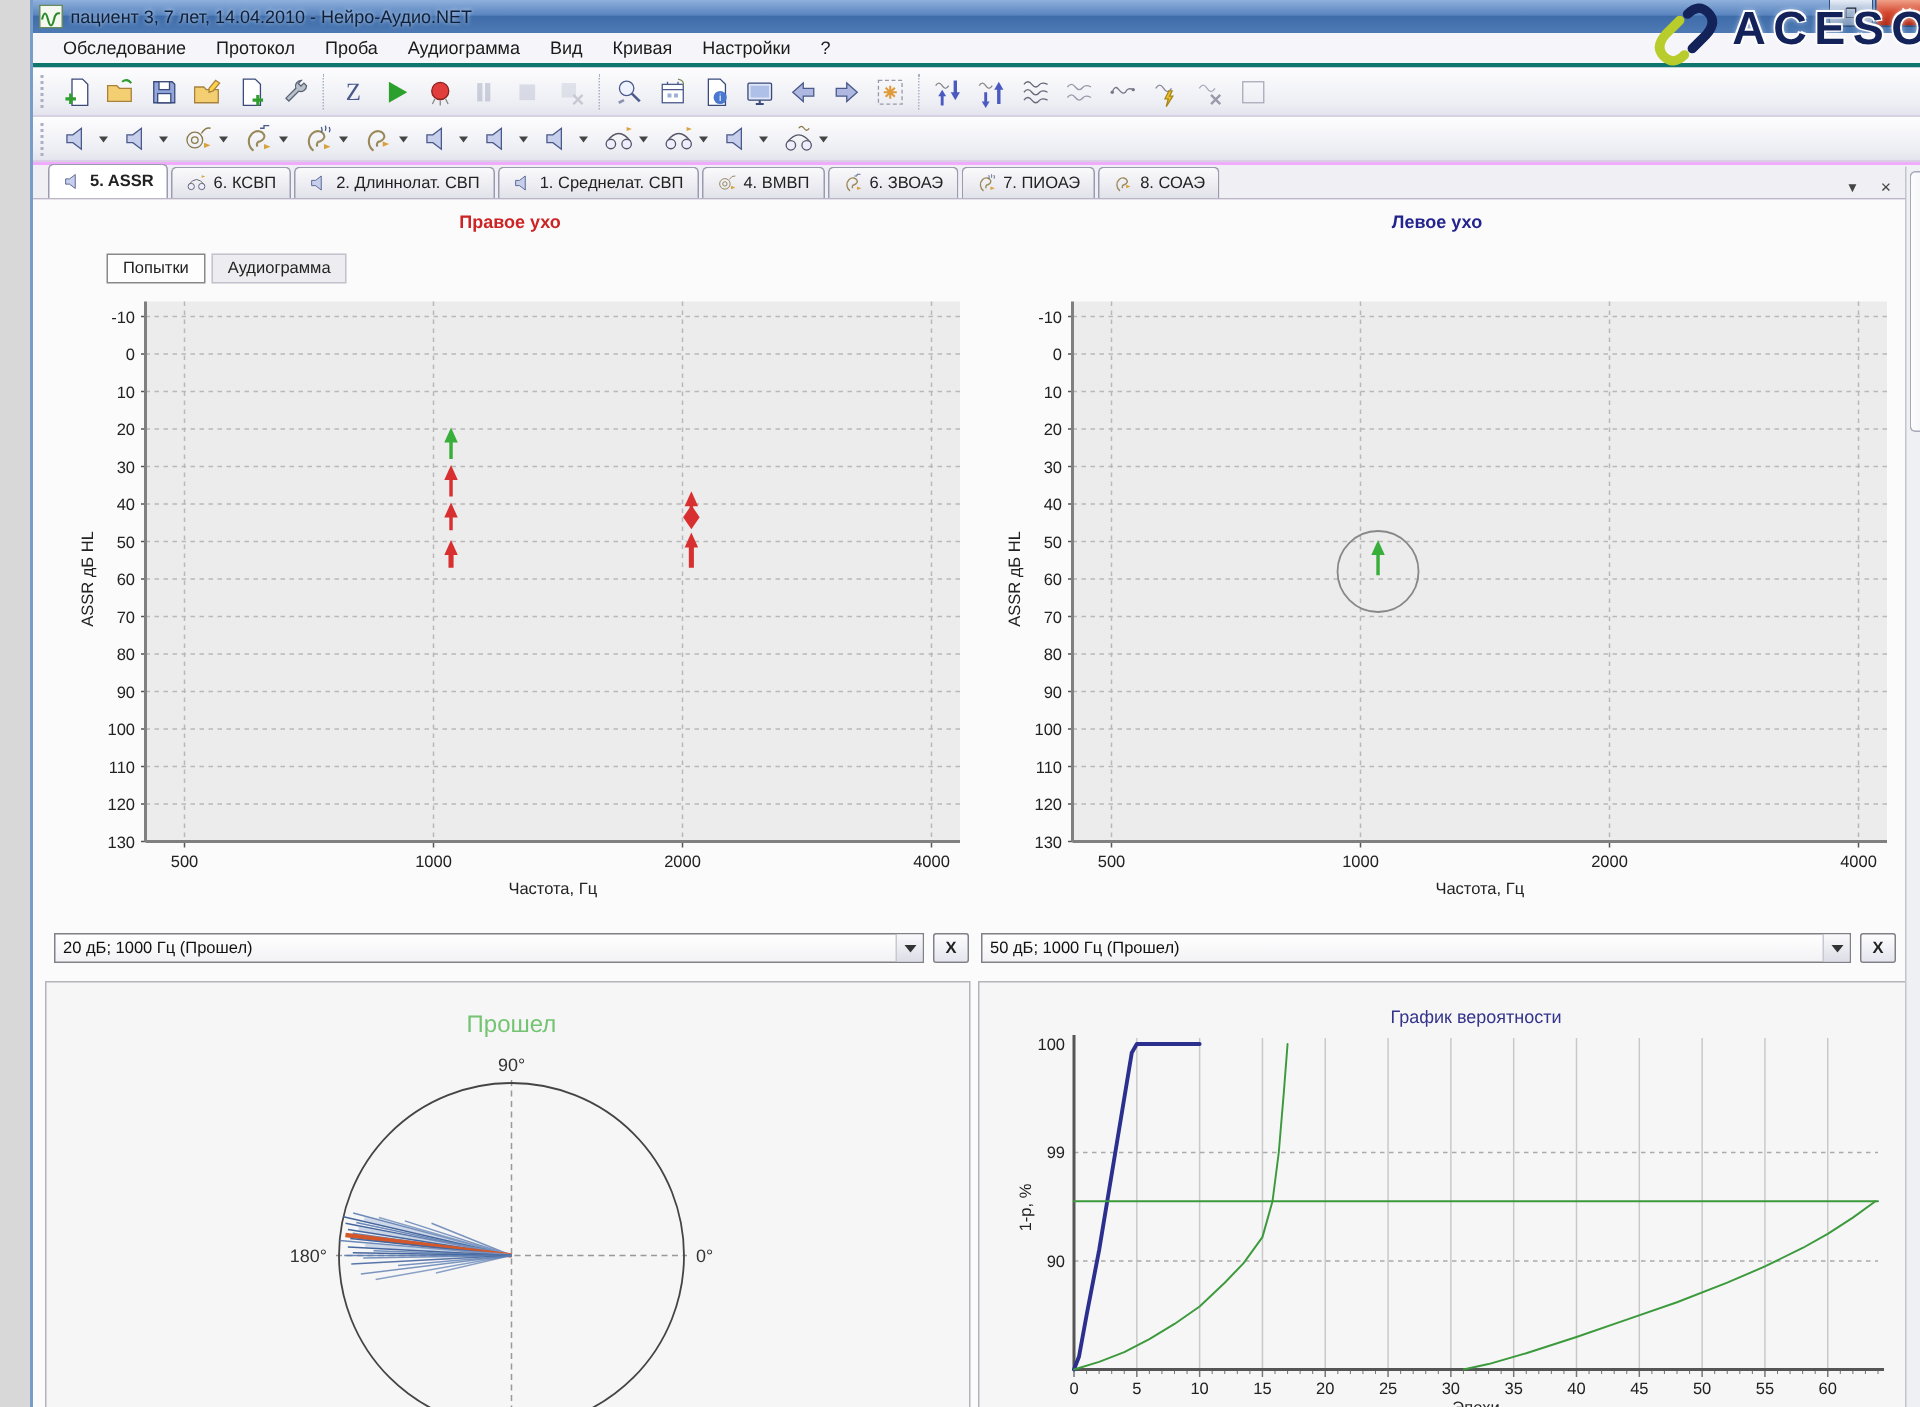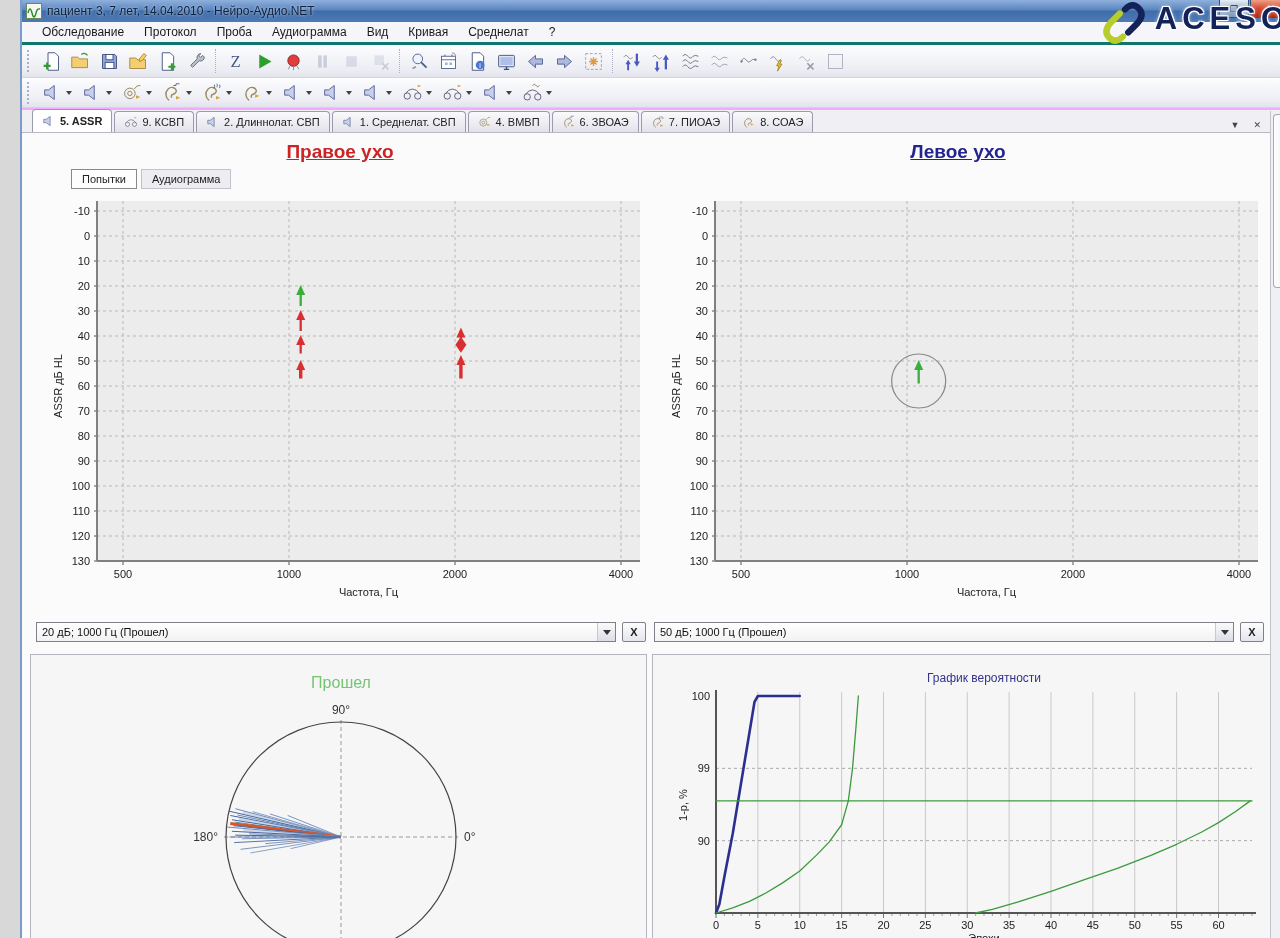--- a/index.html
+++ b/index.html
@@ -42,21 +42,21 @@
     border-bottom:1px solid #b8b8c4;display:flex;align-items:flex-end;padding-left:10px;box-sizing:border-box;}
   .tab{height:20px;display:flex;align-items:center;padding:0 9px;margin-right:2px;font-size:11px;color:#222;
     background:linear-gradient(#fafafc,#e2e2ea);border:1px solid #9a9ab0;border-bottom:none;
     border-radius:4px 4px 0 0;white-space:nowrap;}
   .tab.active{background:#fff;height:22px;font-weight:bold;position:relative;z-index:2;justify-content:center;}
   .tab svg{width:14px;height:14px;margin-right:4px;}
   .tab-controls{margin-left:auto;margin-right:34px;display:flex;align-items:center;gap:8px;}
   .tab-ctl{font-size:9px;color:#444;padding:2px 3px;}
   
   .content{position:absolute;left:0;top:133px;width:1253px;height:805px;background:#fbfbfc;}
-  .ear-header{position:absolute;top:8px;width:608px;text-align:center;font-size:19px;font-weight:bold;text-decoration:underline;}
+  .ear-header{position:absolute;top:8px;width:608px;text-align:center;font-size:12px;font-weight:bold;}
   #hdr-right{left:14px;color:#cc2424;}
   #hdr-left{left:632px;color:#24248e;}
   .subtabs{position:absolute;left:22px;top:36px;display:flex;padding-left:27px;}
   .subtab{font-size:11px;color:#222;padding:3px 10px;border:1px solid #c2c2cc;background:#ededf1;margin-right:4px;}
   .subtab.active{background:#fdfdfd;border-color:#888;}
   .chart-svg{position:absolute;top:63px;}
   #assr-right{left:14px;}
   #assr-left{left:632px;}
   .tick{font-size:11px;fill:#222;}
   .axis{font-size:11px;fill:#222;}
@@ -269,21 +269,21 @@
     <span class="aceso-text">ACESO</span>
   </div>
 
   <div class="menubar" id="menubar">
       <span class="menu-item">Обследование</span>
       <span class="menu-item">Протокол</span>
       <span class="menu-item">Проба</span>
       <span class="menu-item">Аудиограмма</span>
       <span class="menu-item">Вид</span>
       <span class="menu-item">Кривая</span>
-      <span class="menu-item">Среднелат</span>
+      <span class="menu-item">Настройки</span>
       <span class="menu-item">?</span>
     </div>
 
   <div class="toolbar" id="toolbar1">
       <span class="tb-grip"></span>
       <span class="tb-btn">
         <svg class="tb-ic">
           <use xlink:href="#i-docplus"></use>
         </svg>
       </span>
@@ -507,21 +507,21 @@
       <div class="tab active">
         <svg>
           <use xlink:href="#i-speaker"></use>
         </svg>
         <span>5. ASSR</span>
       </div>
       <div class="tab">
         <svg>
           <use xlink:href="#i-headset"></use>
         </svg>
-        <span>9. КСВП</span>
+        <span>6. КСВП</span>
       </div>
       <div class="tab">
         <svg>
           <use xlink:href="#i-speaker"></use>
         </svg>
         <span>2. Длиннолат. СВП</span>
       </div>
       <div class="tab">
         <svg>
           <use xlink:href="#i-speaker"></use>

